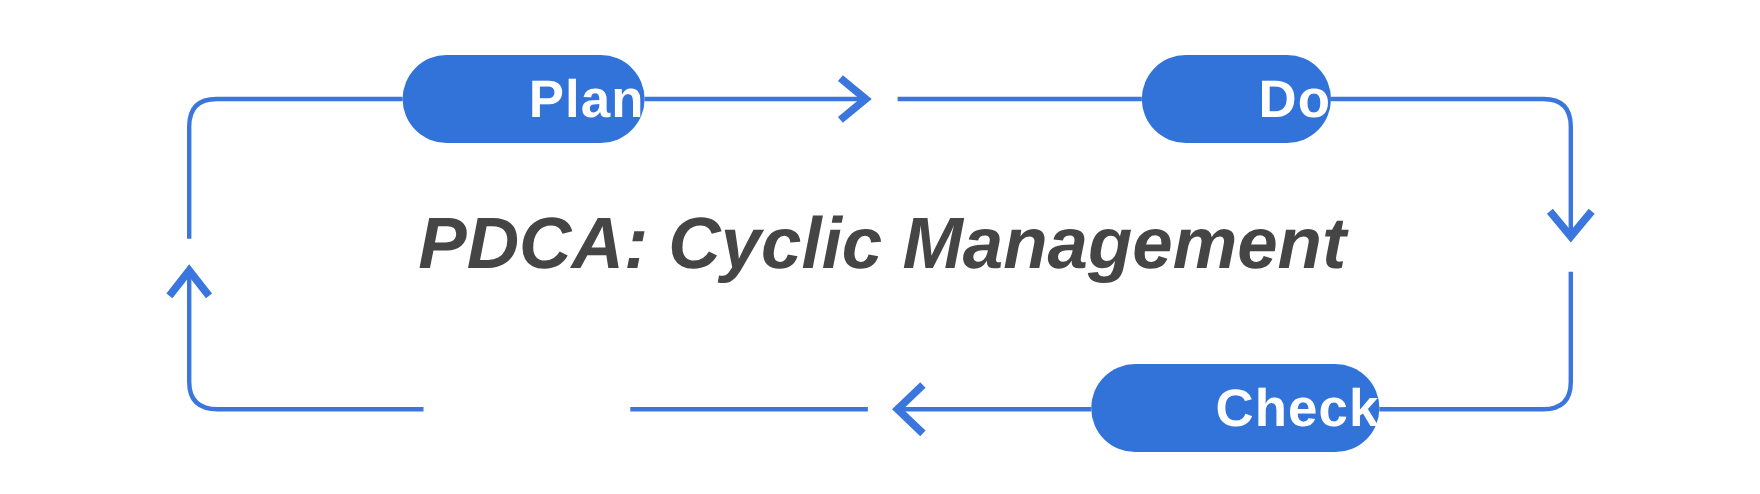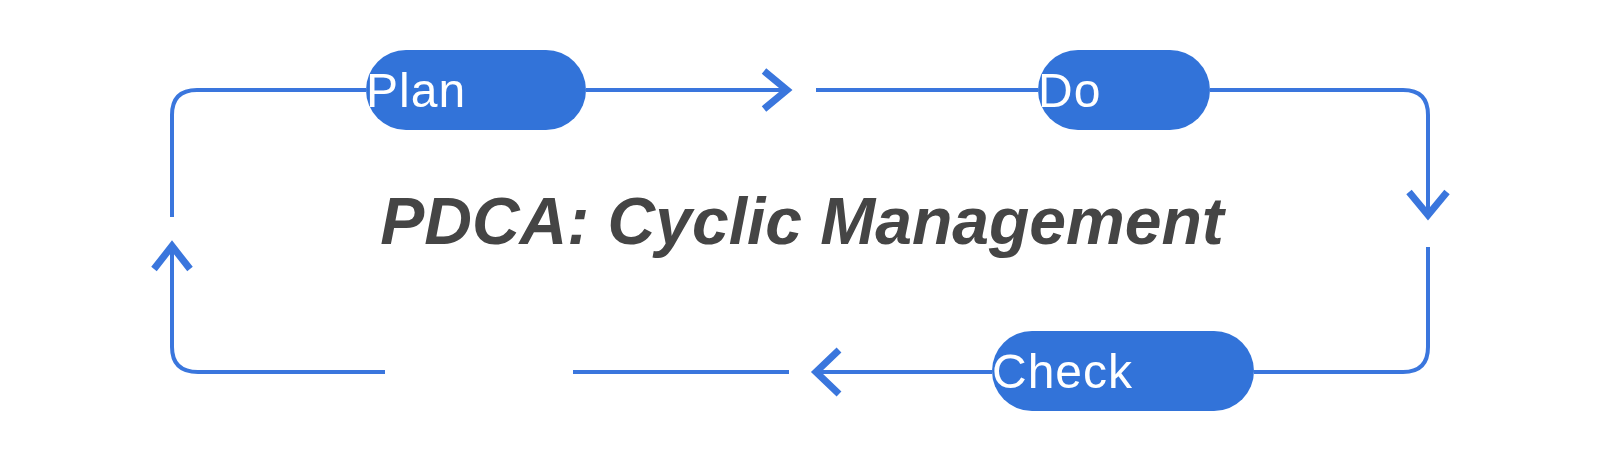--- a/index.html
+++ b/index.html
@@ -42,25 +42,25 @@
     stroke-linejoin: miter;
     stroke-linecap: butt;
   }
   .node {
     position: absolute;
     height: 80px;
     border-radius: 40px;
     background: var(--node-fill);
     color: var(--node-text);
     font-size: 48px;
-    font-weight: normal;
+    font-weight: bold;
     letter-spacing: 1px;
     display: flex;
     align-items: center;
-    justify-content: flex-start;
+    justify-content: flex-end;
     box-sizing: border-box;
   }
   .node-plan  { left: 366px;  top: 50px;  width: 220px; }
   .node-do    { left: 1038px; top: 50px;  width: 172px; }
   .node-check { left: 992px;  top: 331px; width: 262px; }
   .node-act   { left: 385px;  top: 331px; width: 188px; }
   .diagram-title {
     position: absolute;
     left: 2px;
     top: 178px;

